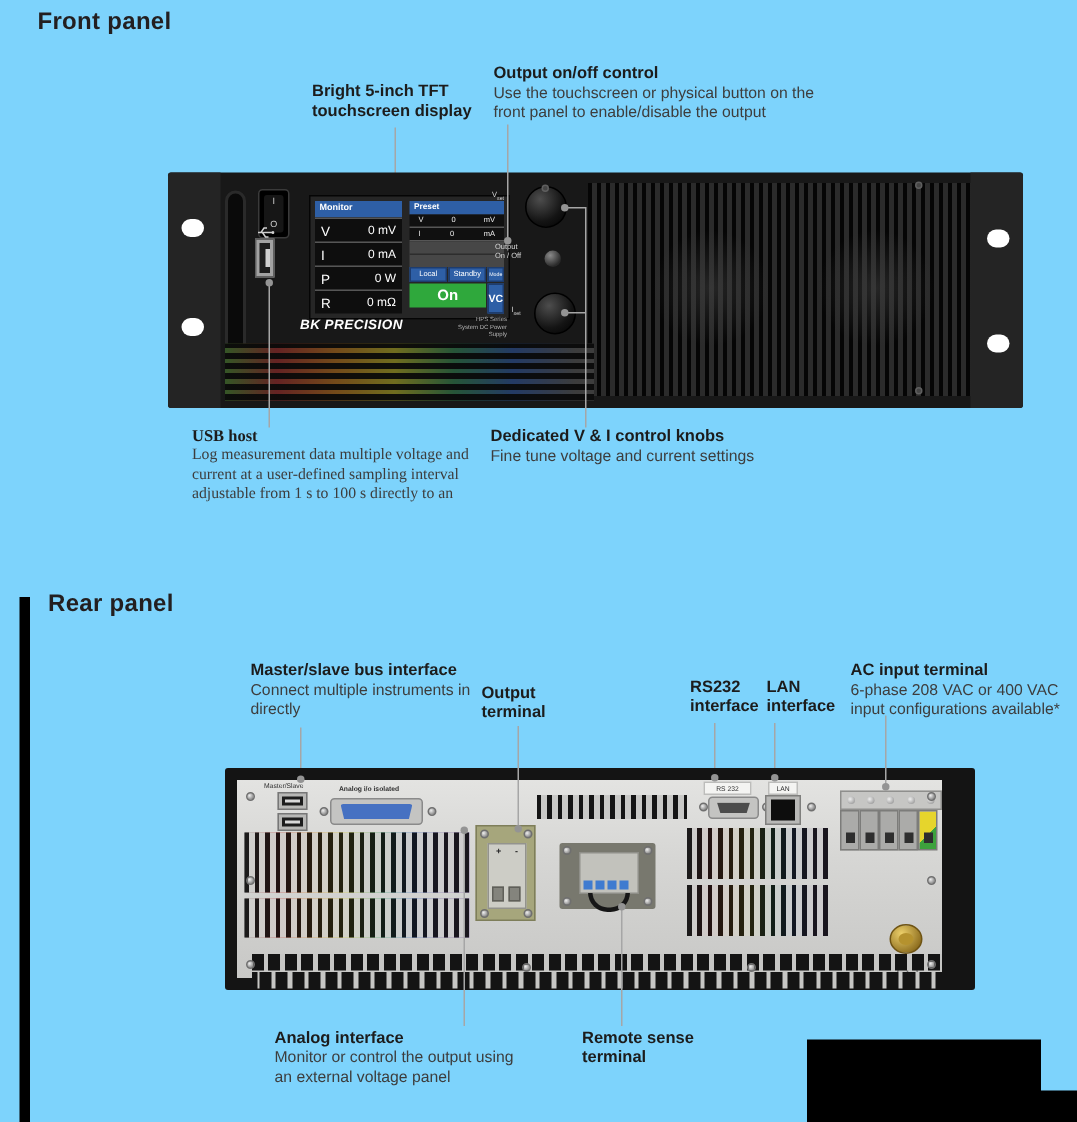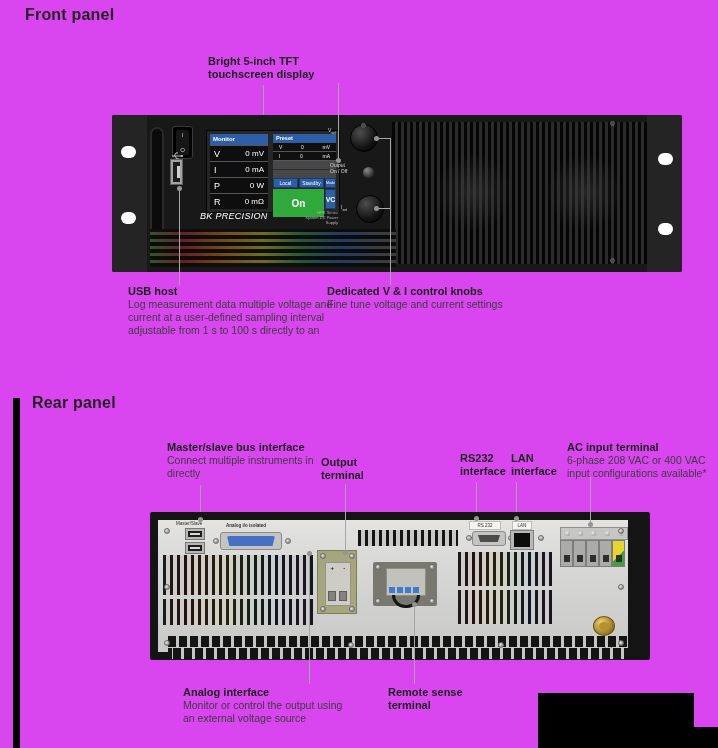--- a/index.html
+++ b/index.html
@@ -1,16 +1,16 @@
 <!DOCTYPE html>
 <html style="--screen-blue: #2e5fa6; --on-green: #2fa83c; --panel-silver: #d6d6d4; --chassis-black: #181818; --callout-line: #a6a6a6; --heading-text: #231f20; --body-text: #3d3d3d;"><head>
 <meta charset="utf-8">
 <style>
   html,body{margin:0;padding:0;background:#fff;}
-  .page{position:relative;width:718px;height:748px;background:#d946ef;overflow:hidden;
+  .page{position:relative;width:718px;height:748px;background:#7dd3fc;overflow:hidden;
         font-family:"Liberation Sans",sans-serif;}
   .abs{position:absolute;}
   .sec-head{font-size:16px;font-weight:bold;color:var(--heading-text,#231f20);letter-spacing:.2px;}
   .co-title{font-size:11px;line-height:13px;font-weight:bold;color:#1c1c1c;}
   .co-body{font-size:10.5px;line-height:12.8px;color:var(--body-text,#3d3d3d);}
   .vline{position:absolute;width:1px;background:var(--callout-line,#a6a6a6);}
   .hline{position:absolute;height:1px;background:var(--callout-line,#a6a6a6);}
   .dot{position:absolute;width:5px;height:5px;border-radius:50%;background:#949494;}
 
   
@@ -38,21 +38,21 @@
   .mon-row .val{font-size:8px;}
   .pre{position:absolute;left:66px;top:3px;width:63px;height:75px;}
   .pre .scr-hdr{height:9px;font-size:5.5px;line-height:9px;padding-left:3px;}
   .pre-row{display:flex;justify-content:space-between;align-items:center;background:#101010;
     border-bottom:1px solid #565656;color:#eee;font-size:5px;height:8px;padding:0 6px;}
   .pre-empty{background:#474747;border-bottom:1px solid #2d2d2d;height:8px;}
   .btn-blue{position:absolute;background:var(--screen-blue,#2e5fa6);color:#fff;font-size:5px;
     display:flex;align-items:center;justify-content:center;border:1px solid #1d3c6e;box-sizing:border-box;}
   .btn-on{position:absolute;background:var(--on-green,#2fa83c);color:#fff;font-size:10px;font-weight:bold;
     display:flex;align-items:center;justify-content:center;}
-  .brand{position:absolute;left:88px;top:96px;color:#fff;font-size:9px;font-weight:normal;
+  .brand{position:absolute;left:88px;top:96px;color:#fff;font-size:9px;font-weight:bold;
     font-style:italic;letter-spacing:.3px;}
   .series{position:absolute;left:183px;top:95px;width:43px;text-align:right;color:#b5b5b5;
     font-size:4px;line-height:5px;}
   .knob{position:absolute;width:28px;height:28px;border-radius:50%;
     background:radial-gradient(circle at 35% 30%,#4d4d4d,#141414 60%,#000);border:1px solid #000;box-sizing:border-box;}
   .panel-lab{position:absolute;color:#d8d8d8;font-size:5px;line-height:6px;}
   .panel-lab sub{font-size:3.5px;}
   .out-btn{position:absolute;left:251px;top:52px;width:11px;height:11px;border-radius:50%;
     background:radial-gradient(circle at 35% 30%,#8a8a8a,#2a2a2a 70%);}
   .grille{position:absolute;left:280px;top:7px;width:255px;height:142px;
@@ -123,26 +123,31 @@
 
   <div class="abs sec-head" style="left:25px;top:6px;">Front panel</div>
 
   <div class="abs" style="left:208px;top:55px;">
     <div class="co-title">Bright 5-inch TFT</div>
     <div class="co-title">touchscreen display</div>
   </div>
   <div class="vline" style="left:263px;top:85px;height:44px;"></div>
   <div class="dot" style="left:261px;top:128px;"></div>
 
+  <div class="abs" style="left:329px;top:43px;">
+    <div class="co-title">Output on/off control</div>
+    <div class="co-body">Use the touchscreen or physical button on the</div>
+    <div class="co-body">front panel to enable/disable the output</div>
+  </div>
   <div class="vline" style="left:338px;top:83px;height:76px;z-index:5;"></div>
   <div class="dot" style="left:336px;top:158px;z-index:5;"></div>
 
   <div class="vline" style="left:179px;top:188px;height:97px;z-index:5;"></div>
   <div class="dot" style="left:177px;top:186px;z-index:5;"></div>
-  <div class="abs" style="left:128px;top:285px;">
+  <div class="abs" style="left:128px;top:285px;font-family:Liberation Serif, serif;">
     <div class="co-title">USB host</div>
     <div class="co-body">Log measurement data multiple voltage and</div>
     <div class="co-body">current at a user-defined sampling interval</div>
     <div class="co-body">adjustable from 1 s to 100 s directly to an</div>
   </div>
 
   <div class="hline" style="left:377px;top:138px;width:13px;z-index:5;"></div>
   <div class="hline" style="left:377px;top:208px;width:13px;z-index:5;"></div>
   <div class="dot" style="left:374px;top:136px;z-index:5;"></div>
   <div class="dot" style="left:374px;top:206px;z-index:5;"></div>
@@ -216,21 +221,21 @@
         <div class="pre-row">
           <span>I</span>
           <span>0</span>
           <span>mA</span>
         </div>
         <div class="pre-empty"></div>
         <div class="pre-empty"></div>
         <div class="btn-blue" style="left:0;top:44px;width:25px;height:10px;">Local</div>
         <div class="btn-blue" style="left:26px;top:44px;width:25px;height:10px;">Standby</div>
         <div class="btn-blue" style="left:52px;top:44px;width:11px;height:10px;font-size:3.5px;">Mode</div>
-        <div class="btn-on" style="left:0;top:55px;width:51px;height:28px;">On</div>
+        <div class="btn-on" style="left:0;top:55px;width:51px;height:16px;">On</div>
         <div class="btn-blue" style="left:52px;top:55px;width:11px;height:20px;font-size:7px;font-weight:bold;">VC</div>
       </div>
     </div>
 
     <div class="brand">BK PRECISION</div>
     <div class="series">
       <div>HPS Series</div>
       <div>System DC Power Supply</div>
     </div>
 
@@ -296,21 +301,21 @@
     <div class="co-body">input configurations available*</div>
   </div>
   <div class="vline" style="left:590px;top:477px;height:47px;z-index:5;"></div>
   <div class="dot" style="left:588px;top:522px;z-index:5;"></div>
 
   <div class="vline" style="left:309px;top:553px;height:131px;z-index:5;"></div>
   <div class="dot" style="left:307px;top:551px;z-index:5;"></div>
   <div class="abs" style="left:183px;top:686px;">
     <div class="co-title">Analog interface</div>
     <div class="co-body">Monitor or control the output using</div>
-    <div class="co-body">an external voltage source</div>
+    <div class="co-body">an external voltage panel</div>
   </div>
 
   <div class="vline" style="left:414px;top:604px;height:80px;z-index:5;"></div>
   <div class="dot" style="left:412px;top:602px;z-index:5;"></div>
   <div class="abs" style="left:388px;top:686px;">
     <div class="co-title">Remote sense</div>
     <div class="co-title">terminal</div>
   </div>
 
   <div class="rear-device">

